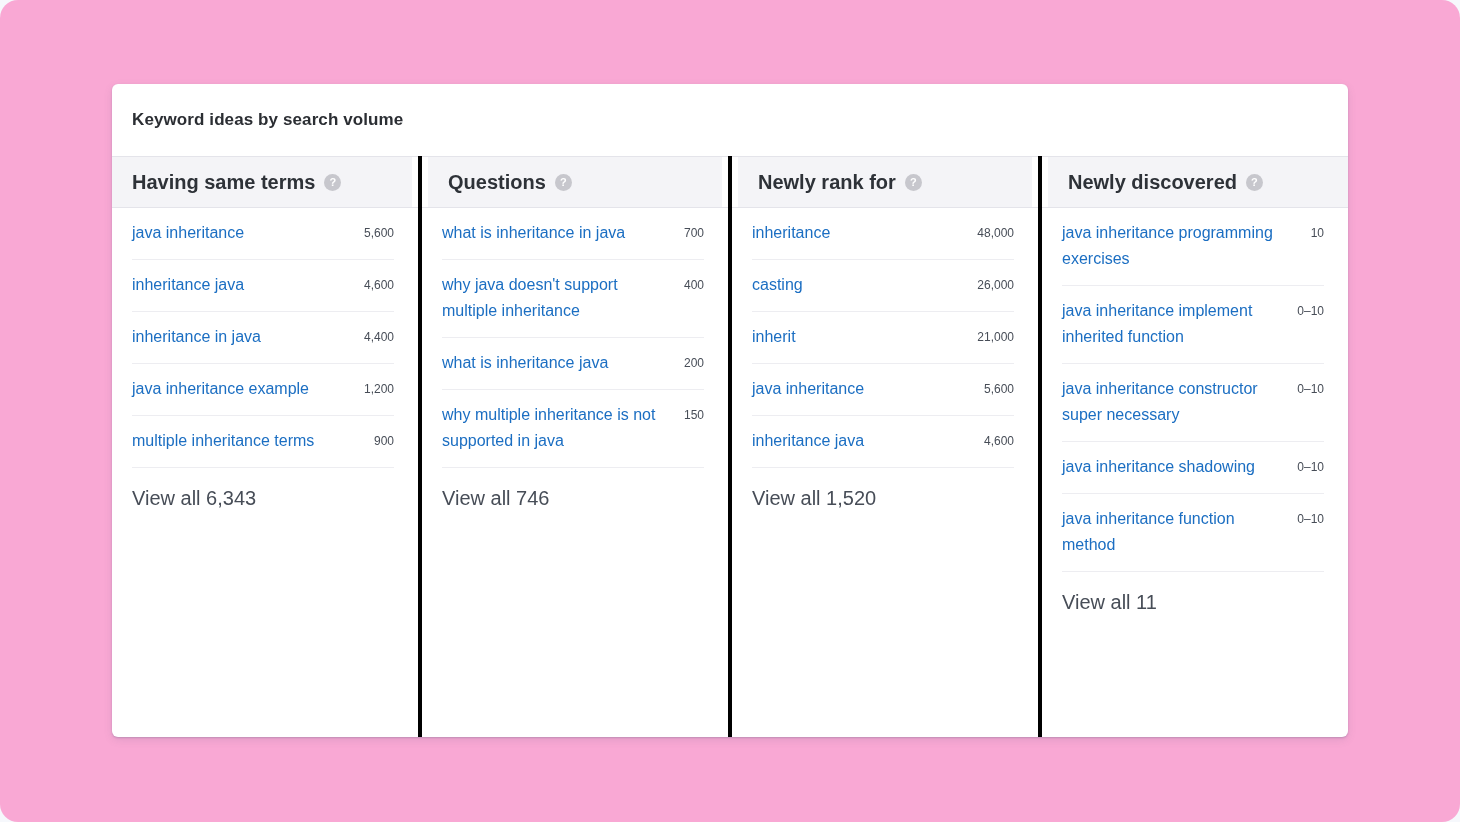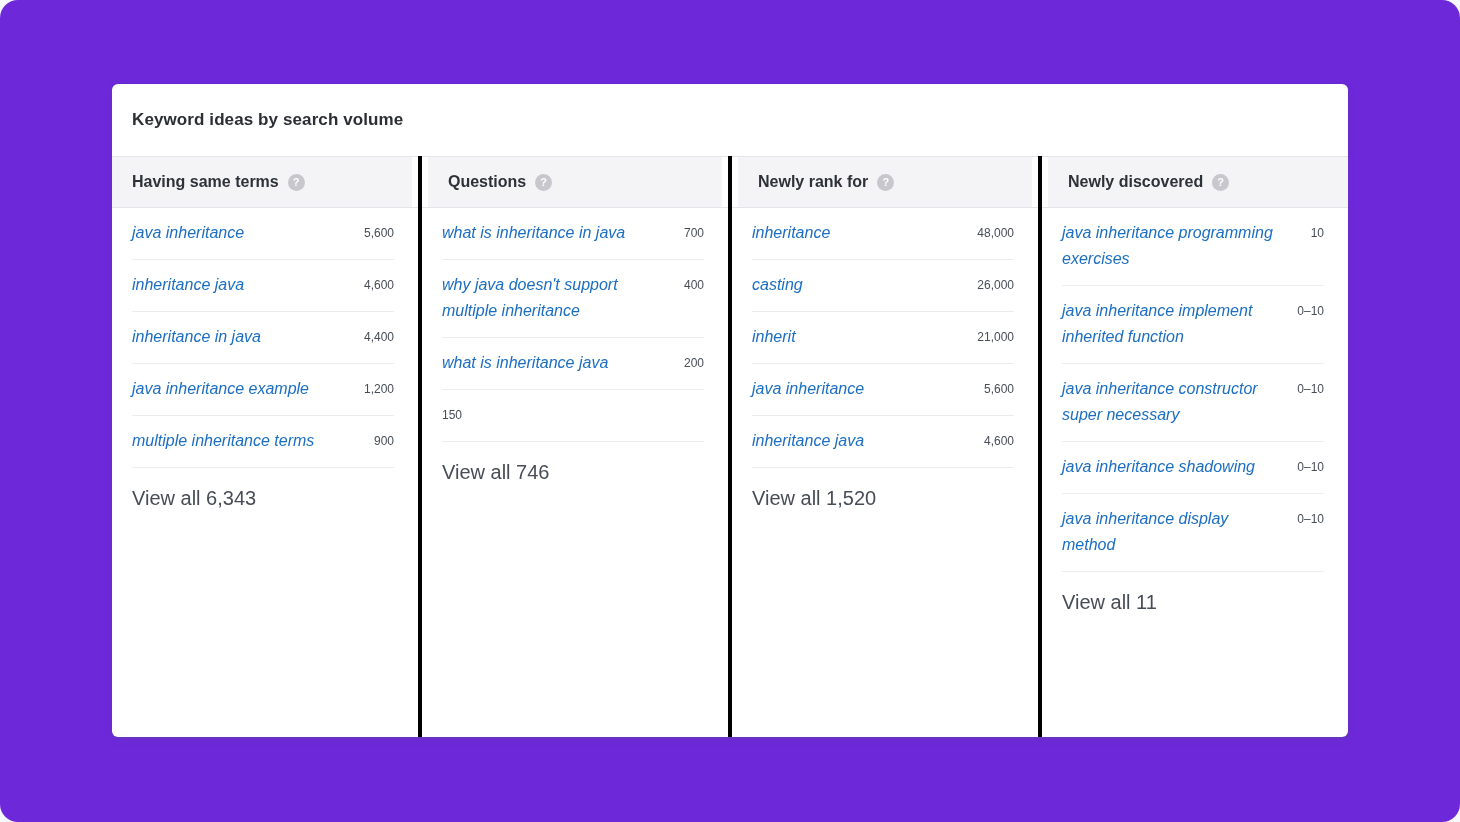--- a/index.html
+++ b/index.html
@@ -8,21 +8,21 @@
     width: 1460px;
     height: 822px;
     font-family: "Liberation Sans", "DejaVu Sans", sans-serif;
     background: #f6f8fc;
     overflow: hidden;
   }
 
   .page {
     width: 1460px;
     height: 822px;
-    background: #6d28d9;
+    background: #f9a8d4;
     border-radius: 18px;
     position: relative;
   }
 
   .card {
     position: absolute;
     left: 112px;
     top: 84px;
     width: 1236px;
     background: #ffffff;
@@ -71,21 +71,21 @@
     display: flex;
     align-items: center;
     gap: 9px;
     padding: 0 14px 0 20px;
   }
 
   .column + .column .col-header { margin-left: 6px; }
   .column:not(:last-child) .col-header { margin-right: 6px; }
 
   .col-header-label {
-    font-size: 16px;
+    font-size: 20px;
     font-weight: 700;
     color: #2e3238;
     white-space: nowrap;
   }
 
   .help-icon {
     width: 17px;
     height: 17px;
     border-radius: 50%;
     background: #c7c7cd;
@@ -115,21 +115,20 @@
   }
 
   .kw-link {
     font-size: 16px;
     line-height: 26px;
     color: #1b6ec2;
     text-decoration: none;
     cursor: pointer;
     overflow-wrap: break-word;
     min-width: 0;
-    font-style: italic;
   }
 
   .kw-volume {
     font-size: 12px;
     line-height: 26px;
     color: #474d57;
     white-space: nowrap;
     flex: 0 0 auto;
   }
 
@@ -212,20 +211,21 @@
     <a class="kw-link" href="#">why java doesn't support multiple inheritance</a>
     <span class="kw-volume">400</span>
   </div>
 
   <div class="kw-row">
     <a class="kw-link" href="#">what is inheritance java</a>
     <span class="kw-volume">200</span>
   </div>
 
   <div class="kw-row">
+    <a class="kw-link" href="#">why multiple inheritance is not supported in java</a>
     <span class="kw-volume">150</span>
   </div>
 
 </div>
       <div class="view-all-row">
         <a class="view-all-link" href="#">View all 746</a>
       </div>
     </div>
   </div>
 
@@ -292,21 +292,21 @@
     <a class="kw-link" href="#">java inheritance constructor super necessary</a>
     <span class="kw-volume">0–10</span>
   </div>
 
   <div class="kw-row">
     <a class="kw-link" href="#">java inheritance shadowing</a>
     <span class="kw-volume">0–10</span>
   </div>
 
   <div class="kw-row">
-    <a class="kw-link" href="#">java inheritance display method</a>
+    <a class="kw-link" href="#">java inheritance function method</a>
     <span class="kw-volume">0–10</span>
   </div>
 </div>
       <div class="view-all-row">
         <a class="view-all-link" href="#">View all 11</a>
       </div>
     </div>
   </div>
 </div>
 

